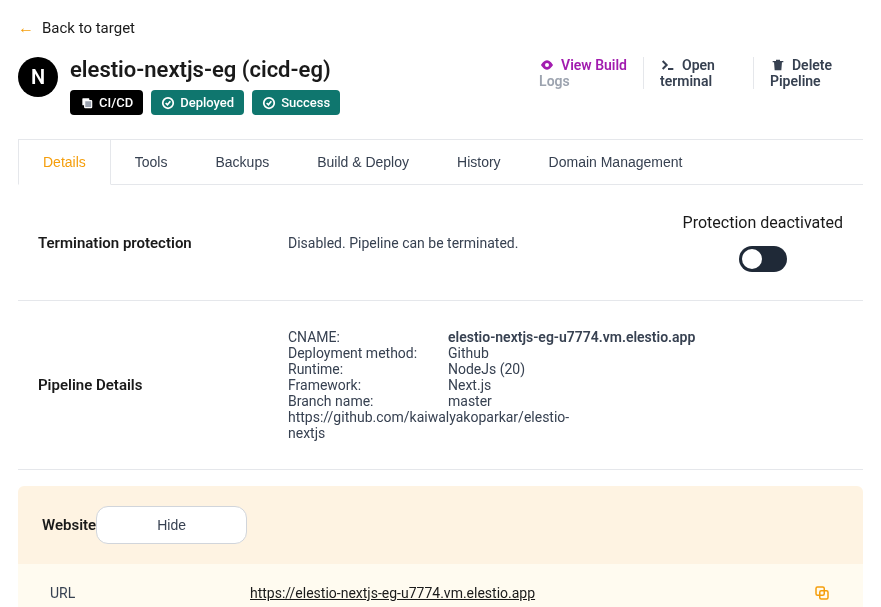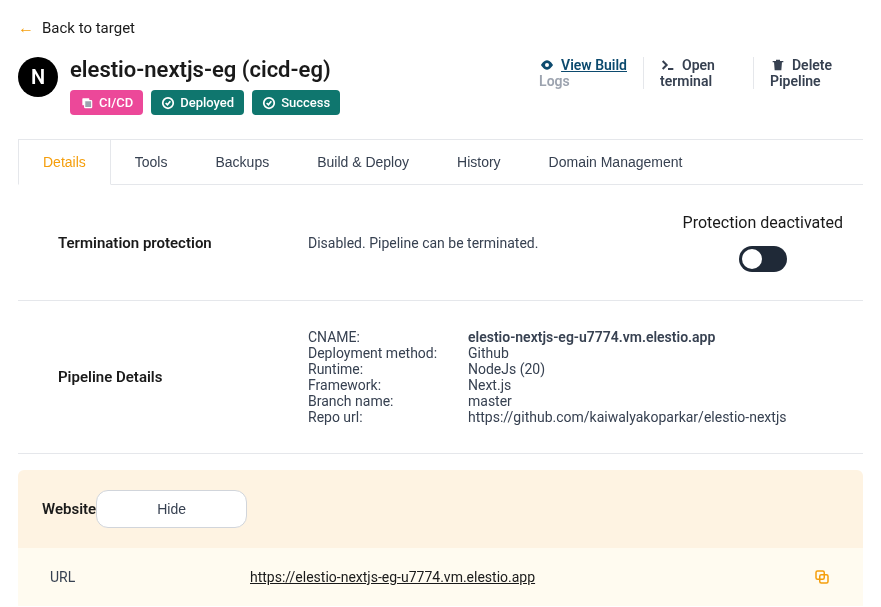--- a/index.html
+++ b/index.html
@@ -5,36 +5,36 @@
     * { box-sizing: border-box; margin: 0; padding: 0; }
     body { font-family: -apple-system, BlinkMacSystemFont, 'Segoe UI', Roboto, sans-serif; color: #1a1a1a; background: #fff; width: 881px; padding: 18px; }
     .back-link { display: inline-flex; align-items: center; gap: 8px; color: #1a1a1a; font-size: 15px; cursor: pointer; margin-bottom: 20px; }
     .back-link .arrow { color: #f59e0b; font-size: 16px; }
     .header { display: flex; align-items: flex-start; gap: 12px; margin-bottom: 24px; }
     .logo { width: 40px; height: 40px; border-radius: 50%; background: #000; color: #fff; display: flex; align-items: center; justify-content: center; font-weight: 600; font-size: 20px; flex-shrink: 0; }
     .header-main { display: flex; flex-direction: column; gap: 8px; }
     .title { font-size: 22px; font-weight: 600; }
     .badges { display: flex; gap: 8px; }
     .badge { display: inline-flex; align-items: center; gap: 5px; padding: 5px 10px; border-radius: 4px; font-size: 13px; font-weight: 500; color: #fff; }
-    .badge-gray { background: #ec4899; }
+    .badge-gray { background: #000000; }
     .badge-green { background: #0f766e; }
     .badge-icon { width: 14px; height: 14px; display: inline-flex; align-items: center; justify-content: center; }
     .header-actions { display: flex; margin-left: auto; align-items: center; }
     .action-btn { display: flex; flex-direction: column; align-items: flex-start; padding: 0 16px; border-left: 1px solid #e5e7eb; cursor: pointer; min-width: 110px; }
     .action-btn:first-child { border-left: none; }
     .action-line1 { display: flex; align-items: center; gap: 6px; font-size: 14px; font-weight: 600; color: #374151; }
-    .action-btn.muted .action-line1 { color: #0c4a6e; text-decoration: underline; }
+    .action-btn.muted .action-line1 { color: #a21caf; }
     .action-line2 { font-size: 14px; font-weight: 600; color: #374151; }
     .action-btn.muted .action-line2 { color: #9ca3af; }
     .action-icon { width: 16px; height: 16px; display: inline-flex; }
     .tabs { display: flex; border: 1px solid #e5e7eb; border-left: none; border-right: none; margin-bottom: 0; }
     .tab { padding: 14px 24px; font-size: 14px; color: #374151; cursor: pointer; background: transparent; border: none; }
     .tab.active { color: #f59e0b; border: 1px solid #e5e7eb; border-bottom: 1px solid #fff; border-top: none; margin-bottom: -1px; background: #fff; }
     .section { display: flex; align-items: center; padding: 28px 20px; border-bottom: 1px solid #e5e7eb; }
-    .section-label { width: 250px; font-size: 15px; font-weight: 600; flex-shrink: 0; margin-left: 20px; }
+    .section-label { width: 250px; font-size: 15px; font-weight: 600; flex-shrink: 0; }
     .section-content { flex: 1; font-size: 14px; color: #374151; }
     .protection-right { display: flex; align-items: center; gap: 14px; margin-left: auto; flex-direction: column; }
     .toggle { width: 48px; height: 26px; background: #1f2937; border-radius: 13px; position: relative; cursor: pointer; }
     .toggle::after { content: ''; position: absolute; left: 3px; top: 3px; width: 20px; height: 20px; background: #fff; border-radius: 50%; }
     .details-table { display: grid; grid-template-columns: 160px 1fr; font-size: 14px; }
     .details-table .key { color: #374151; }
     .details-table .val { color: #374151; }
     .cname-val { color: #f59e0b; font-weight: 600; }
     .website-section { background: #fef3e2; border-radius: 6px 6px 0 0; padding: 20px 24px; display: flex; align-items: center; justify-content: flex-start; margin-top: 16px; }
     .website-label { font-size: 15px; font-weight: 600; }
@@ -151,21 +151,20 @@
     <div class="key">CNAME:</div>
     <div class="val cname-val">elestio-nextjs-eg-u7774.vm.elestio.app</div>
     <div class="key">Deployment method:</div>
     <div class="val">Github</div>
     <div class="key">Runtime:</div>
     <div class="val">NodeJs (20)</div>
     <div class="key">Framework:</div>
     <div class="val">Next.js</div>
     <div class="key">Branch name:</div>
     <div class="val">master</div>
-    <div class="key">Repo url:</div>
     <div class="val">https://github.com/kaiwalyakoparkar/elestio-nextjs</div>
   </div>
 </div>
 
 <div class="website-section">
   <div class="website-label">Website</div>
   <button class="hide-btn">Hide</button>
 </div>
 
 <div class="url-row">

